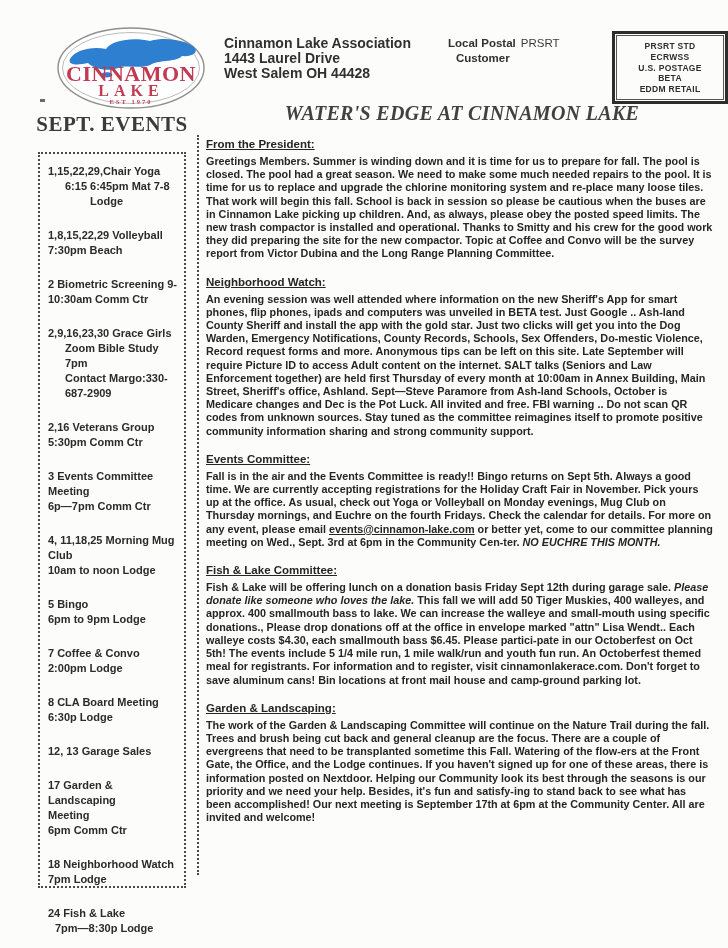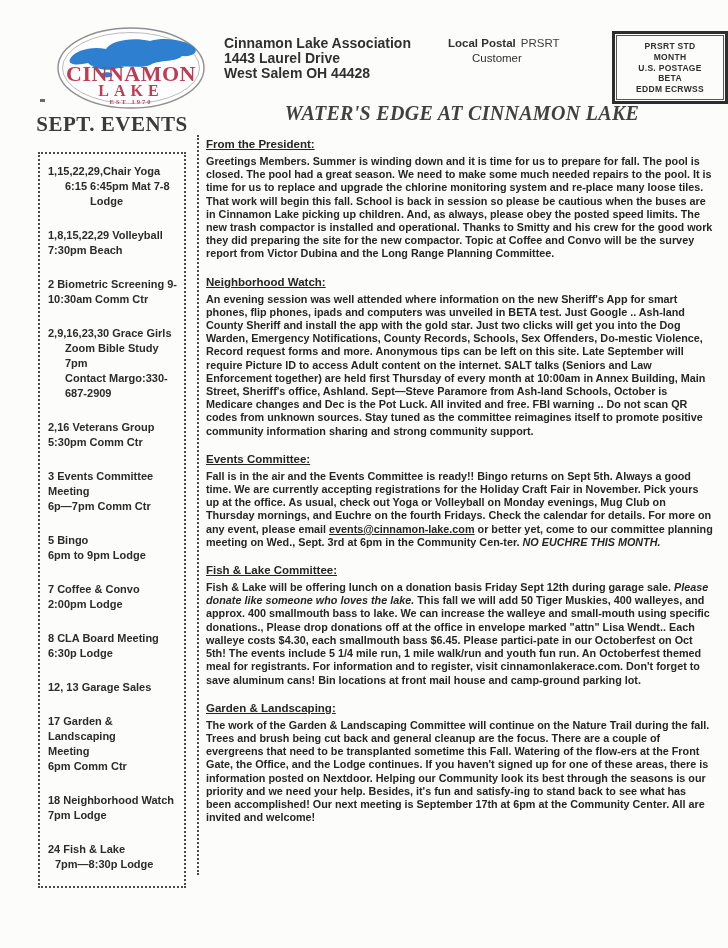--- a/index.html
+++ b/index.html
@@ -10,21 +10,21 @@
     font-family:"Liberation Sans", sans-serif; overflow:hidden;
   }
 
   
   .logo { position:absolute; left:56px; top:26px; width:150px; height:84px; }
   .logo text { font-family:"Liberation Serif", serif; font-weight:bold; }
   .addr { position:absolute; left:224px; top:36px; font-weight:bold; font-size:14px; line-height:15px; color:#303030; }
   .postal { position:absolute; left:448px; top:36px; font-size:11.5px; line-height:15px; color:#303030; }
   .postal .b { font-weight:bold; }
   .postal .v { font-weight:normal; margin-left:5px; color:#3c3c3c; }
-  .postal .cust { font-weight:normal; padding-left:8px;margin-left:16px; }
+  .postal .cust { font-weight:bold; padding-left:8px; }
   .indicia {
     position:absolute; left:612px; top:31px; width:116px; min-height:68px;
     border:3px solid #2d2d2d; box-shadow:inset 0 0 0 1px #fcfcfa, inset 0 0 0 2px #555;
     padding:7px 2px 6px 2px; text-align:center;
     font-size:8.5px; line-height:10.8px; font-weight:bold; color:#2e2e2e; letter-spacing:.3px;
   }
   .speck { position:absolute; left:40px; top:99px; width:5px; height:3px; background:#6a6a6a; }
   .events-title {
     position:absolute; left:28px; top:112px; width:168px; text-align:center;
     font-family:"Liberation Serif", serif; font-weight:bold; font-size:21px;
@@ -86,24 +86,24 @@
 
   <div class="postal">
     <div>
       <span class="b">Local Postal</span><span class="v">PRSRT</span>
     </div>
     <div class="cust">Customer</div>
   </div>
 
   <div class="indicia">
     <div>PRSRT STD</div>
-    <div>MONTH</div>
+    <div>ECRWSS</div>
     <div>U.S. POSTAGE</div>
     <div>BETA</div>
-    <div>EDDM ECRWSS</div>
+    <div>EDDM RETAIL</div>
   </div>
 
   <div class="speck"></div>
 
   <div class="events-title">SEPT. EVENTS</div>
   <div class="main-title">WATER'S EDGE AT CINNAMON LAKE</div>
 
   <aside class="sidebar" id="sidebar">
       <div class="event">
         <div class="evline">1,15,22,29,Chair Yoga</div>
@@ -123,20 +123,24 @@
         <div class="evline ind1">Zoom Bible Study 7pm</div>
         <div class="evline ind1">Contact Margo:330-687-2909</div>
       </div>
       <div class="event">
         <div class="evline">2,16  Veterans Group</div>
         <div class="evline">5:30pm Comm Ctr</div>
       </div>
       <div class="event">
         <div class="evline">3 Events  Committee Meeting</div>
         <div class="evline">6p—7pm  Comm Ctr</div>
+      </div>
+      <div class="event">
+        <div class="evline">4, 11,18,25 Morning Mug  Club</div>
+        <div class="evline">10am to noon   Lodge</div>
       </div>
       <div class="event">
         <div class="evline">5 Bingo</div>
         <div class="evline">6pm to  9pm  Lodge</div>
       </div>
       <div class="event">
         <div class="evline">7  Coffee &amp; Convo</div>
         <div class="evline">2:00pm    Lodge</div>
       </div>
       <div class="event">

